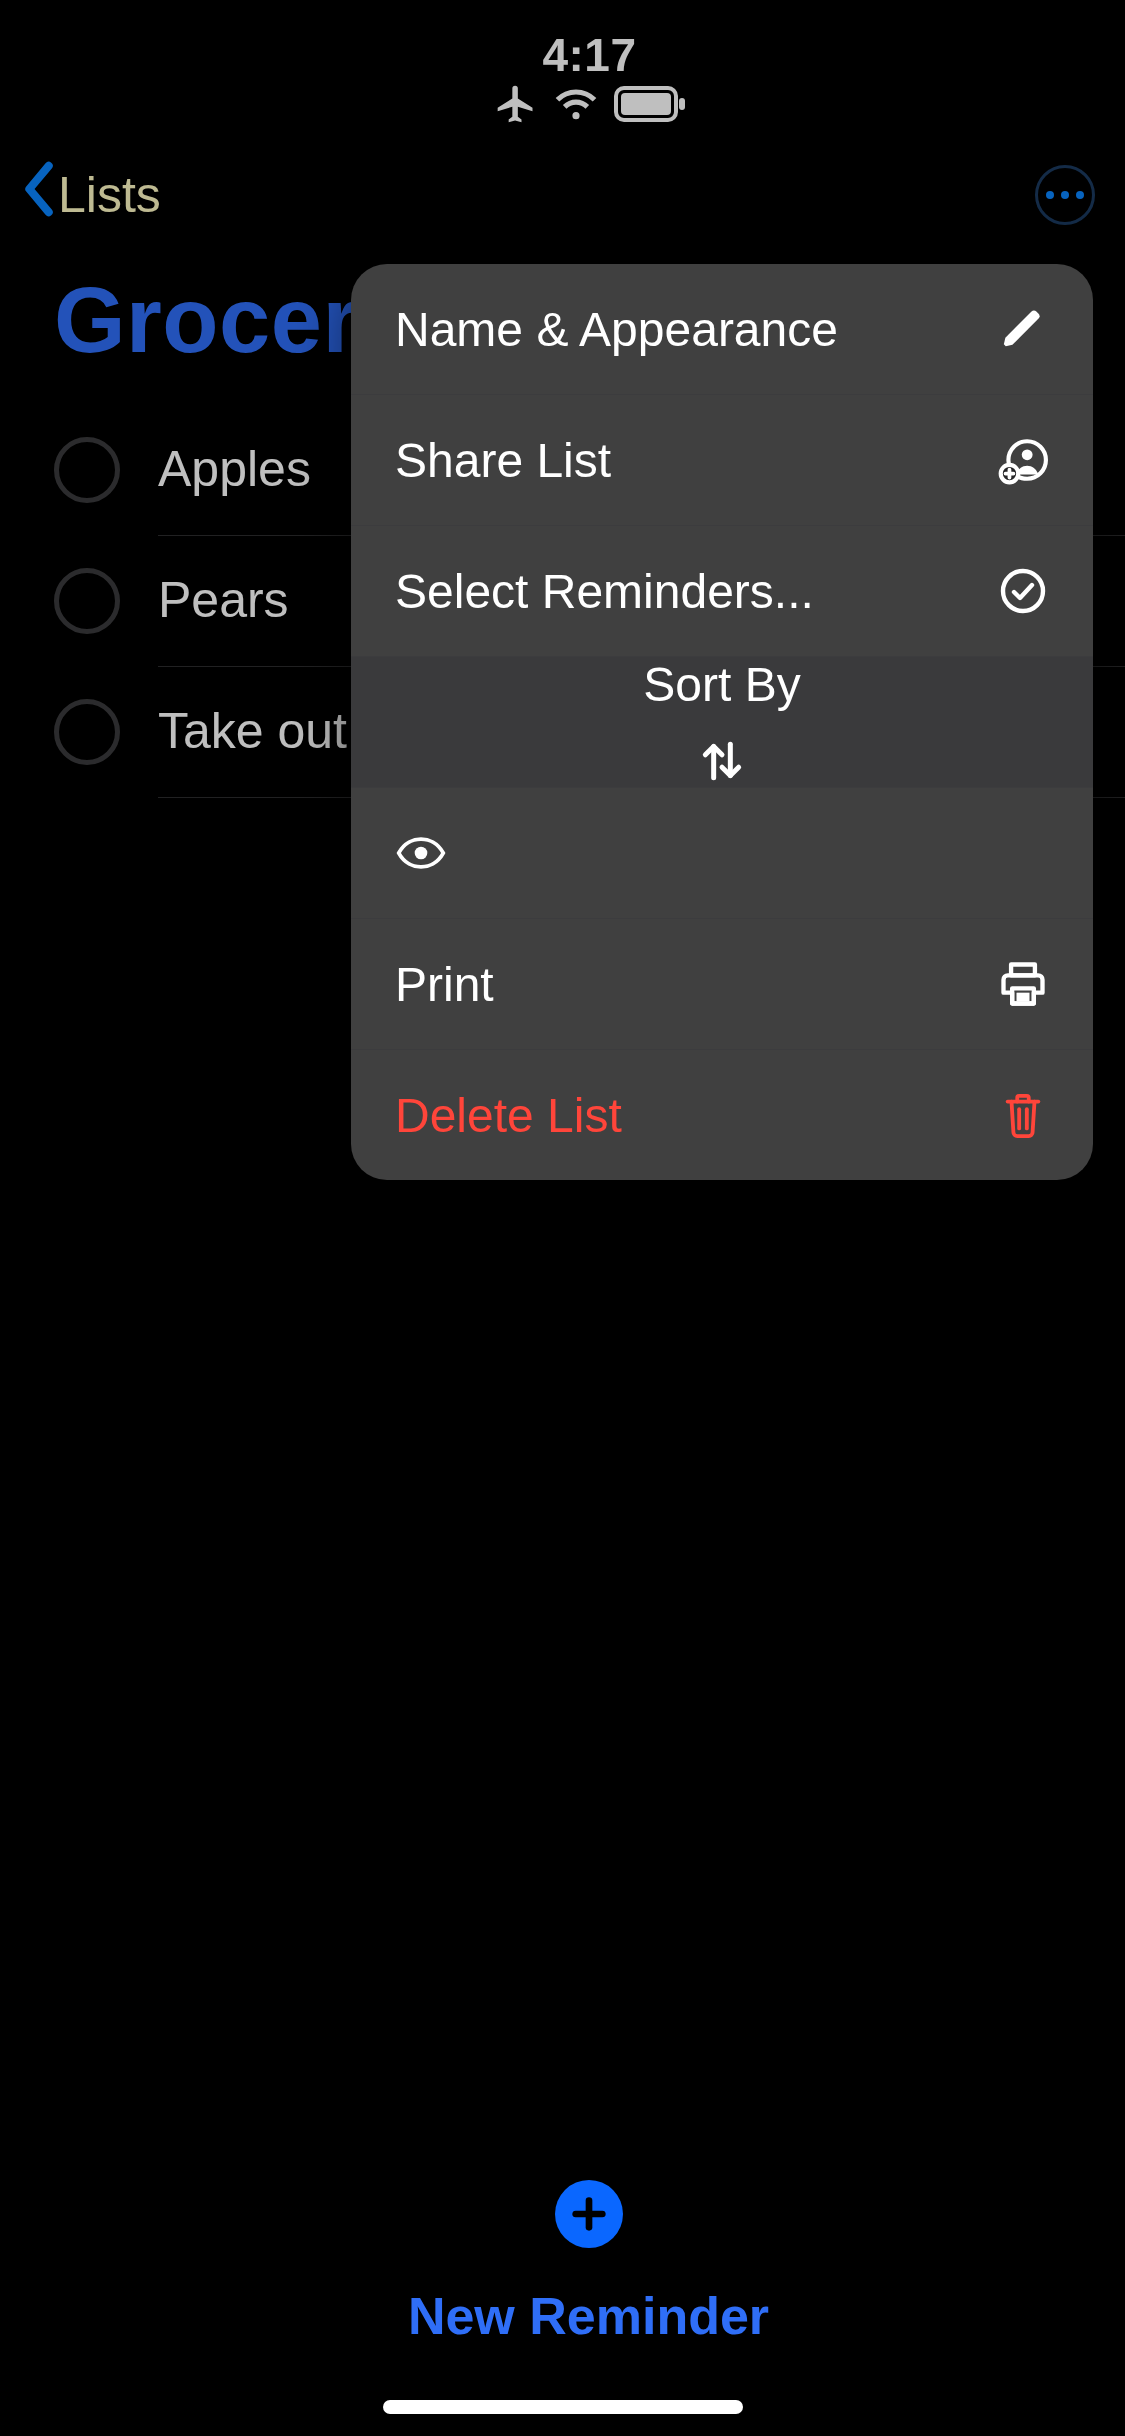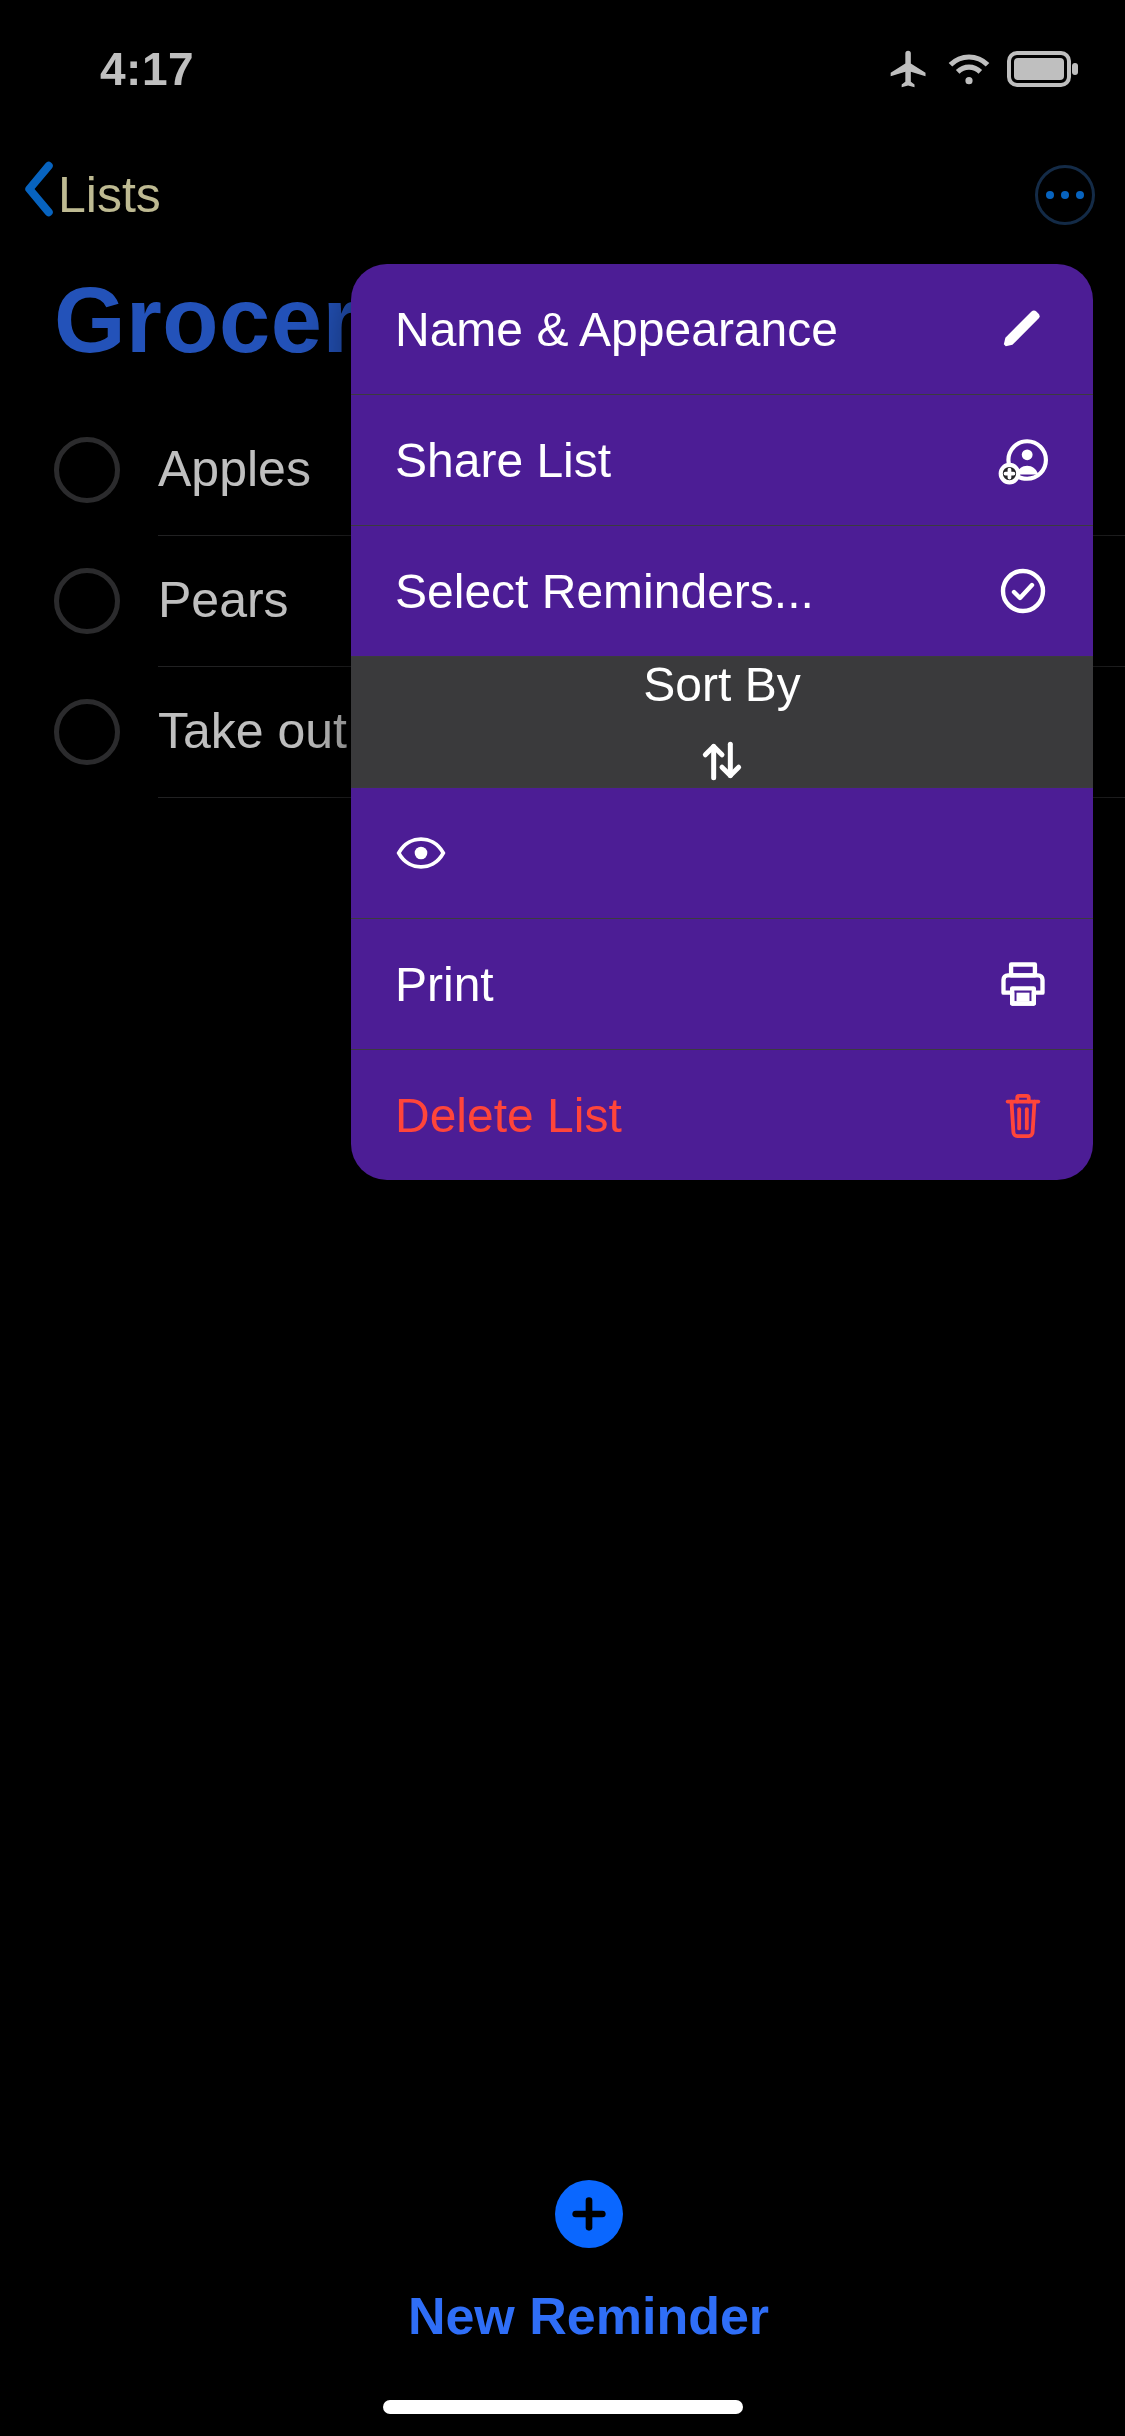--- a/index.html
+++ b/index.html
@@ -1,19 +1,19 @@
 <!DOCTYPE html>
 <html><head>
 <meta charset="utf-8">
 <style>
   * { margin: 0; padding: 0; box-sizing: border-box; -webkit-font-smoothing: antialiased; }
   html, body { width: 1125px; height: 2436px; background: #000; font-family: -apple-system, "SF Pro Text", "Helvetica Neue", Arial, sans-serif; color: #fff; overflow: hidden; }
 
   
-  .status-bar { display:flex; justify-content:space-between; align-items:center; padding: 28px 46px 0 100px; height:110px; }
+  .status-bar { display:flex; justify-content:space-between; align-items:center; padding: 28px 46px 0 100px; height:110px;flex-direction:column; }
   .status-time { font-size:46px; font-weight:600; letter-spacing:0.5px; }
   .status-right { display:flex; align-items:center; gap:16px; }
   .status-right svg { display:block; }
 
   
   .nav-bar { display:flex; align-items:center; justify-content:space-between; padding: 50px 30px 20px 20px; }
   .back-btn { display:flex; align-items:center; gap:0px; color:#fef9c3; font-size:50px; font-weight:400; }
   .back-btn svg { width:38px; height:58px; }
   .more-btn { width:60px; height:60px; border-radius:50%; border:3px solid #1b3a5f; display:flex; align-items:center; justify-content:center; }
   .more-btn .dots { display:flex; gap:7px; }
@@ -26,21 +26,21 @@
   .reminders { padding-left:54px; }
   .reminder-row { display:flex; align-items:center; height:130px; }
   .reminder-circle { width:66px; height:66px; border-radius:50%; border:5px solid #3a3a3c; margin-right:38px; flex:none; }
   .reminder-text { font-size:50px; font-weight:400; color:#fff; flex:1; padding-bottom:2px;}
   .reminder-sep { height:1px; background:#2c2c2e; margin-left:104px; }
 
   
   .overlay { position:absolute; inset:0; background:rgba(0,0,0,0.25); }
 
   
-  .menu { position:absolute; top:264px; right:32px; width:742px; background:#4c1d95; border-radius:36px; overflow:hidden; box-shadow:0 12px 60px rgba(0,0,0,0.6); }
+  .menu { position:absolute; top:264px; right:32px; width:742px; background:#404040; border-radius:36px; overflow:hidden; box-shadow:0 12px 60px rgba(0,0,0,0.6); }
   .menu-item { display:flex; align-items:center; justify-content:space-between; padding:0 44px; height:130px; font-size:48px; color:#fff; }
   .menu-item.highlighted { background:#3a3a3c;flex-direction:column; }
   .menu-item.destructive { color:#ff453a; }
   .menu-sep { height:1px; background:#3c3c3e; }
   .menu-icon { width:52px; height:52px; display:flex; align-items:center; justify-content:center; }
   .menu-item.destructive .menu-icon svg { stroke:#ff453a; fill:none;}
   .menu-icon svg { display:block; }
 
   
   .bottom-bar { position:absolute; left:0; right:0; bottom:90px; display:flex; align-items:center; padding-left:52px; gap:38px;flex-direction:column; }

